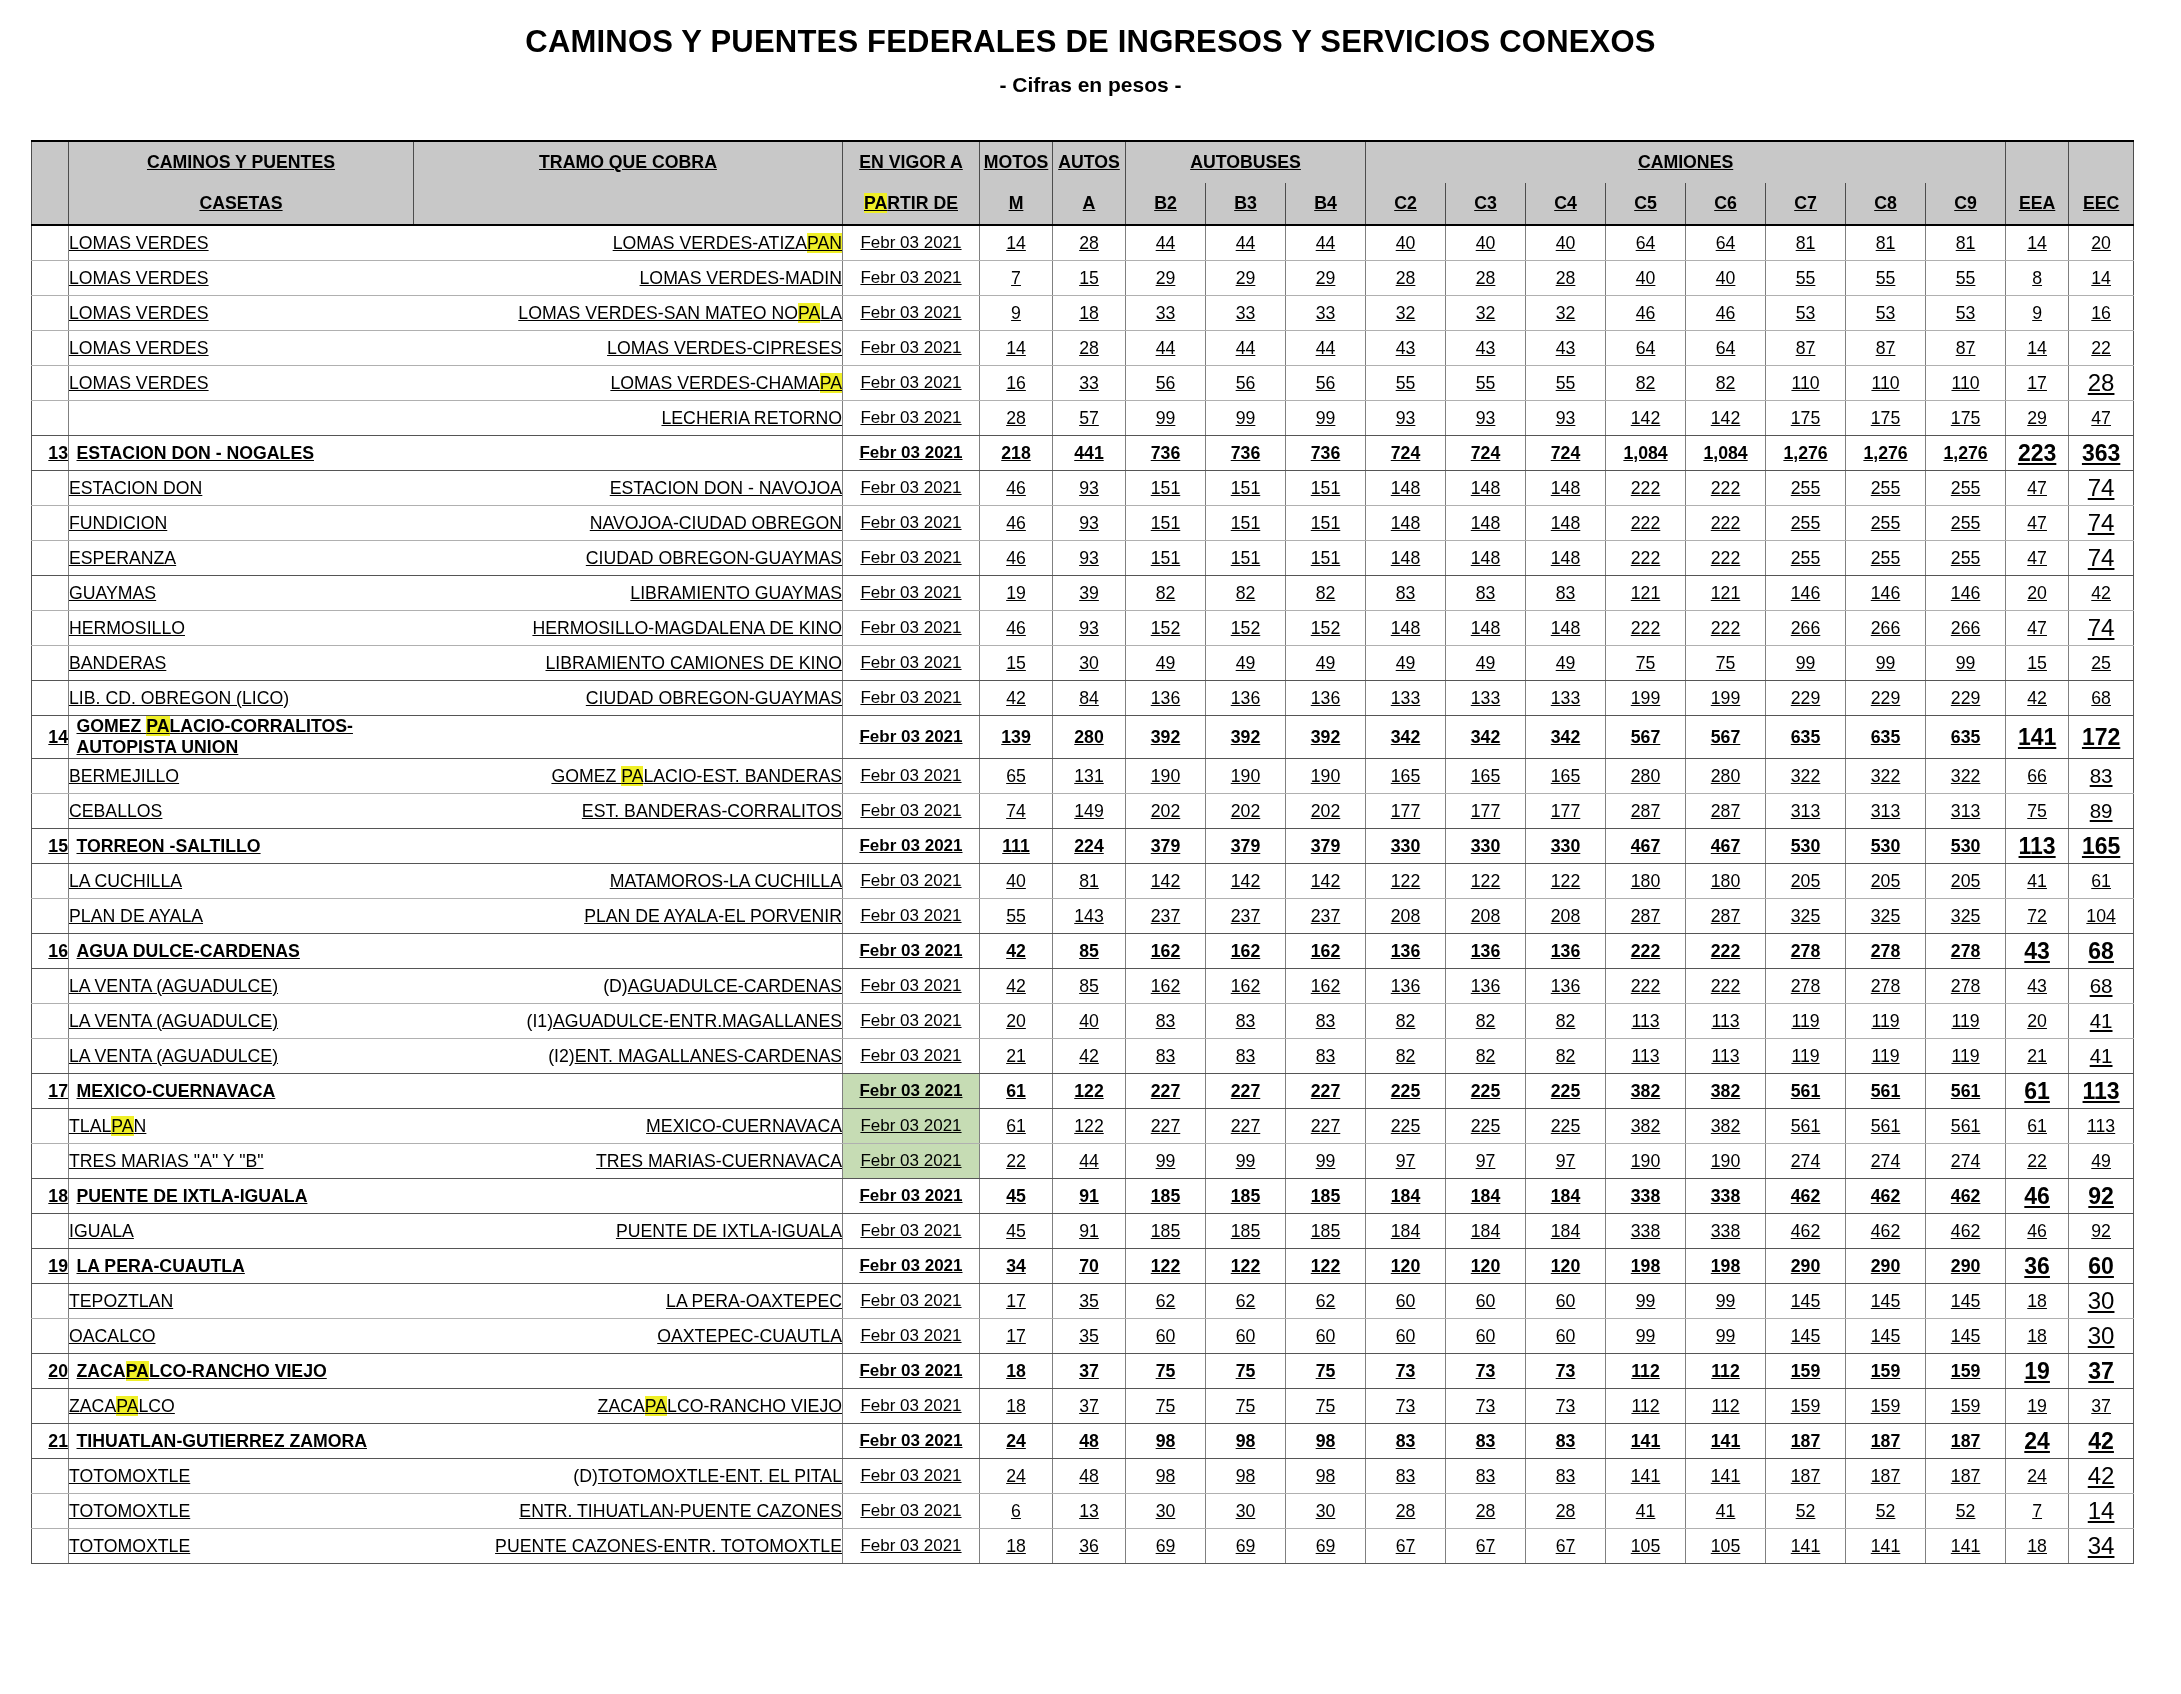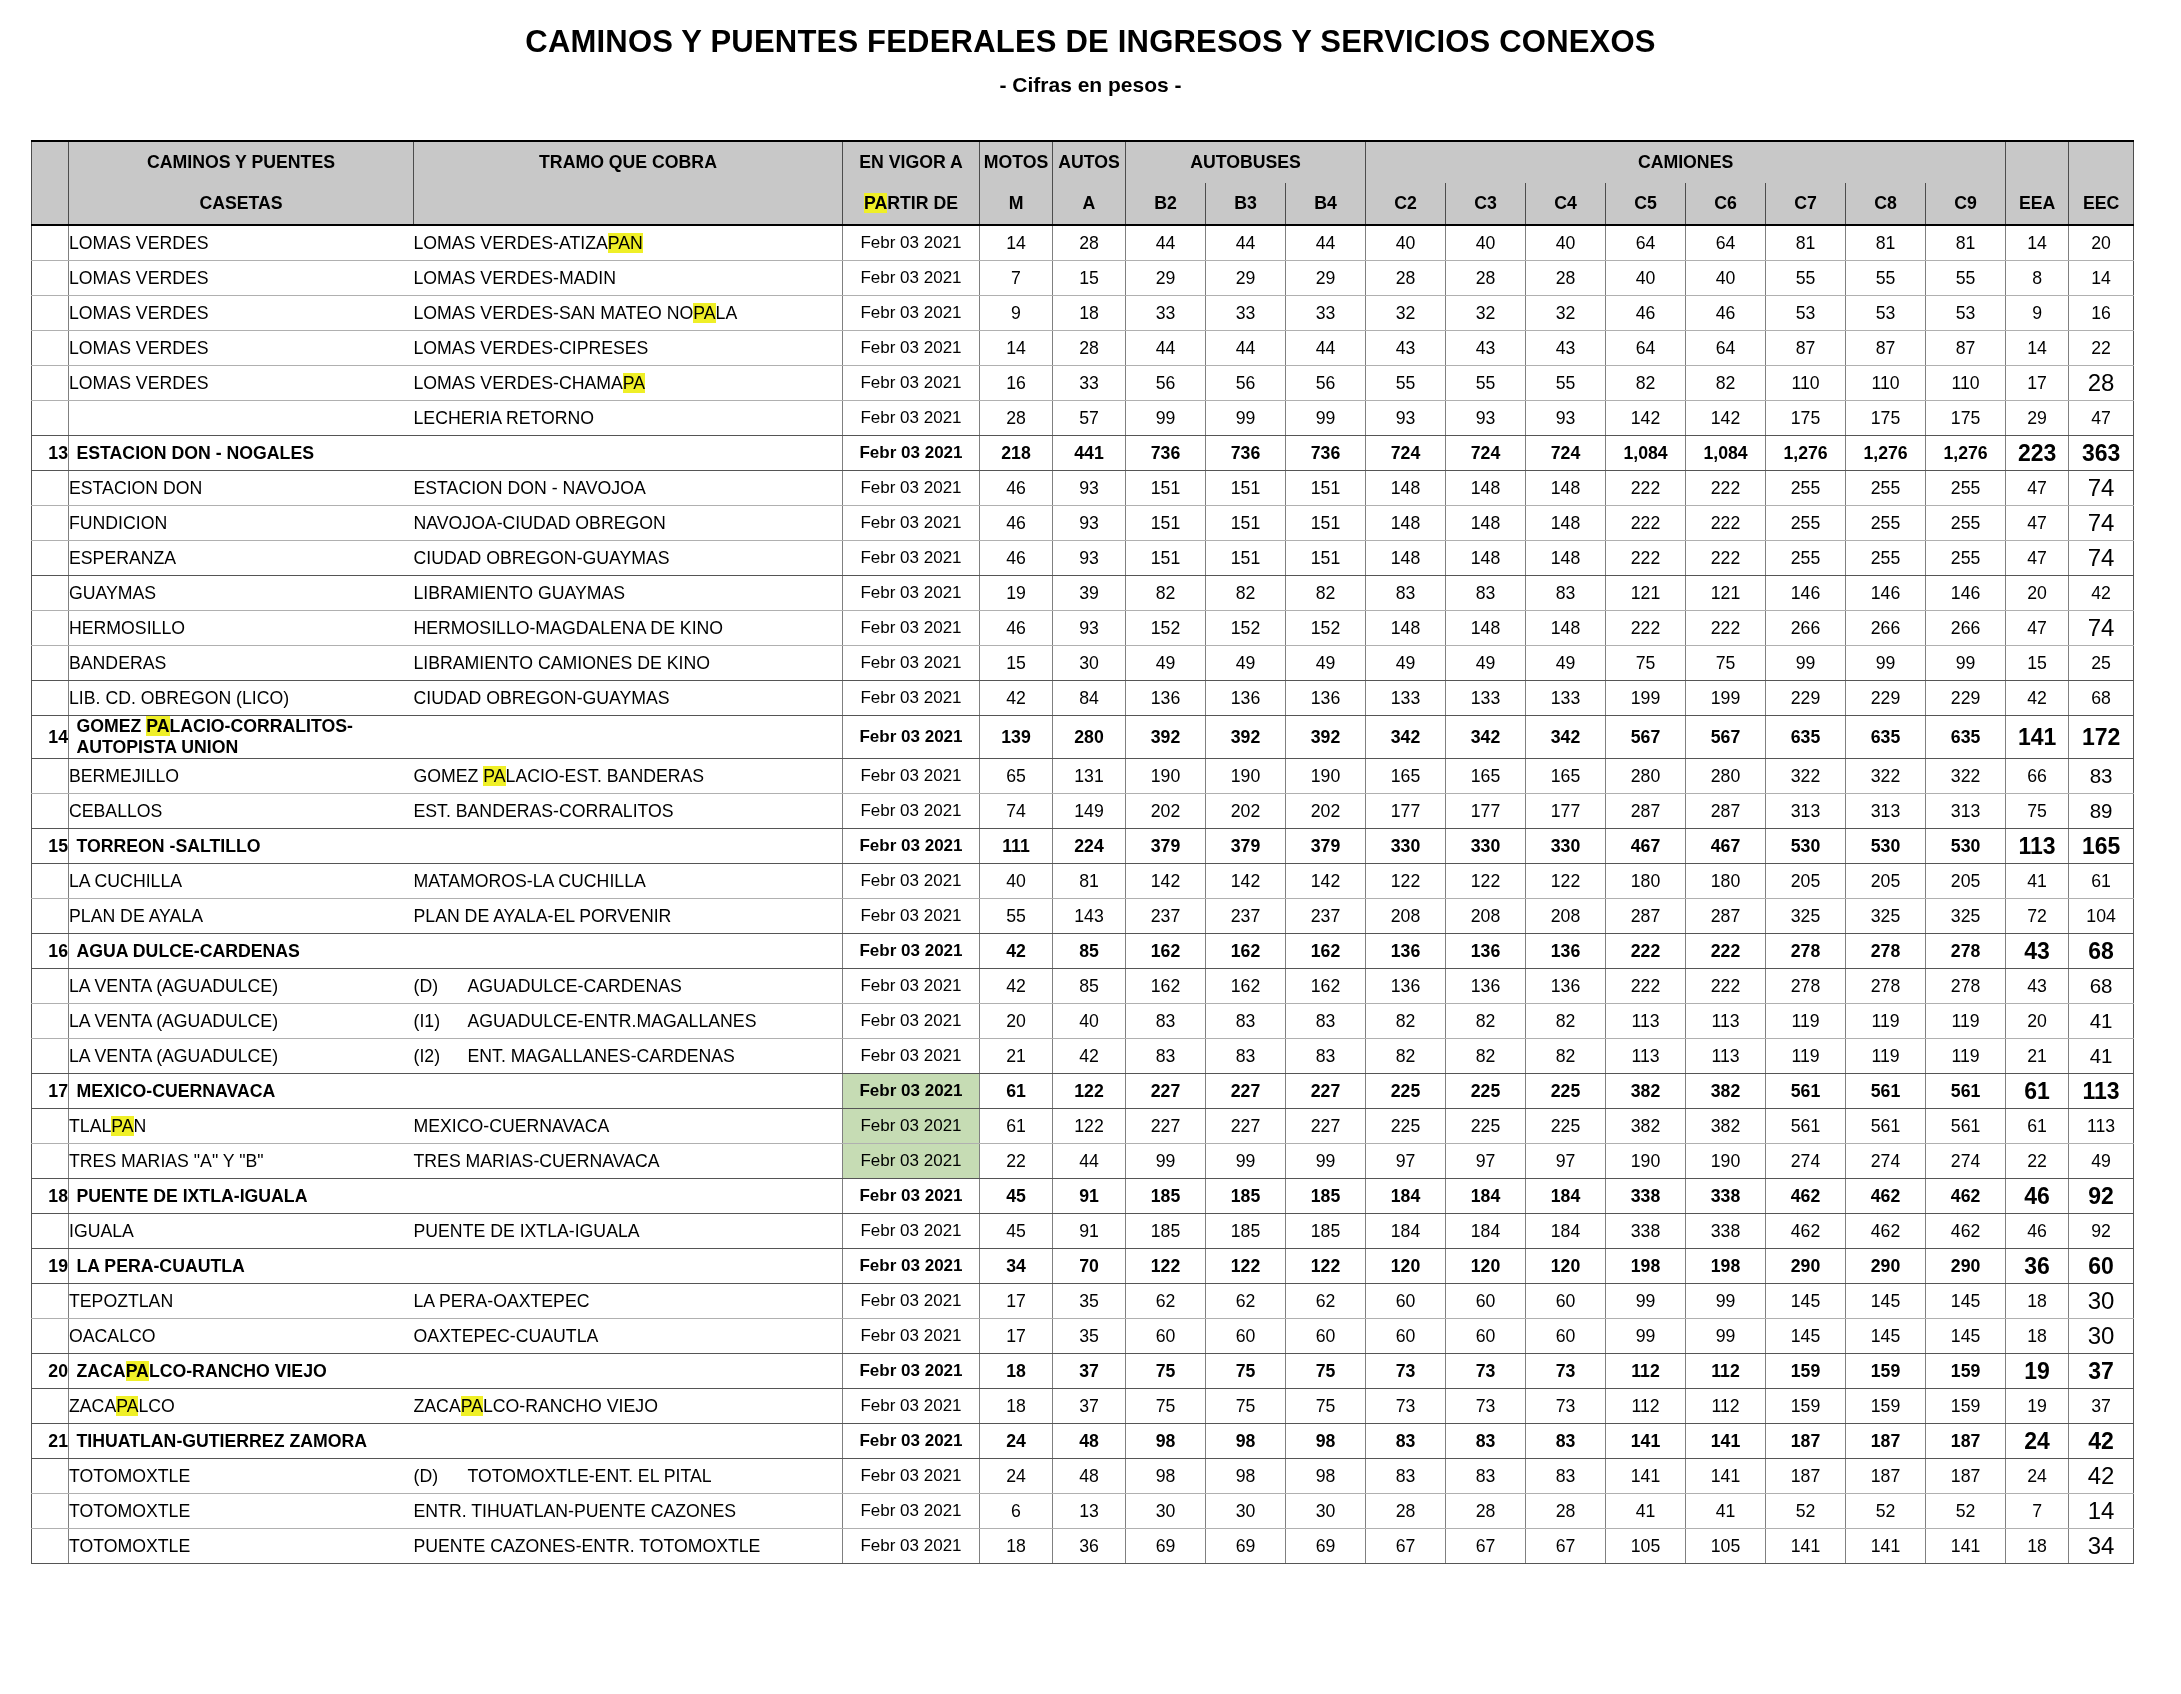--- a/index.html
+++ b/index.html
@@ -11,21 +11,21 @@
   .page{position:relative;width:2181px;height:1695px;box-sizing:border-box;}
 
   
   .titles{padding-top:24px;text-align:center;}
   .t1{font-family:"Liberation Sans",sans-serif;font-weight:bold;font-size:31px;letter-spacing:0.2px;color:#000;}
   .t2{font-family:"Liberation Sans",sans-serif;font-weight:bold;font-size:26px;margin-top:8.4px;color:#000;}
   .t3{font-family:"Liberation Sans",sans-serif;font-weight:bold;font-size:21px;margin-top:13px;color:#000;}
 
   
   .tablewrap{position:absolute;left:31px;top:140px;width:2121px;}
-  table.tariff{border-collapse:collapse;table-layout:fixed;width:1979px;}
+  table.tariff{border-collapse:collapse;table-layout:fixed;width:1979px;text-decoration:underline;}
   table.tariff td,table.tariff th{padding:0;margin:0;}
 
   
   thead tr.hdr th{
     background:#c8c8c8;color:#000;
     font-family:"Liberation Sans",sans-serif;font-weight:bold;
     font-size:17.7px;text-align:center;vertical-align:middle;
     border-left:0.9px solid #4d4d4d;border-right:0.9px solid #4d4d4d;
     height:41px;
   }
@@ -45,21 +45,21 @@
     border-bottom:0.9px solid #b0b0b0;
     background:#fff;
   }
   tbody tr.sect td{font-weight:bold;border-bottom:0.9px solid #555;}
   tbody tr.sect td.num,tbody tr.sect td.name,tbody tr.sect td.tramo{border-bottom:0.9px solid #555;}
   tbody tr.grpend td{border-bottom:1.9px solid #555;}
 
   td.num{width:37px;text-align:right;padding-right:5.6px;font-weight:bold;font-size:17.7px;border-left:1.9px solid #555;border-right:0;}
   td.name{width:345px;text-align:left;padding-left:24px;border-left:0.9px solid #808080;border-right:0;}
   tbody tr.sect td.name{padding-left:7.5px;}
-  td.tramo{width:429px;text-align:left;padding-left:15px;border-left:0;border-right:0.9px solid #808080;}
+  td.tramo{width:429px;text-align:right;padding-left:15px;border-left:0;border-right:0.9px solid #808080;}
   td.tramo .sub{display:inline-block;width:54px;}
   td.date{width:137px;text-align:center;font-size:17px;}
   tbody tr.sect td.date{font-weight:bold;}
   td.v{width:73px;text-align:center;}
   td.v.wide{width:80px;}
   td.ee{width:63px;text-align:center;font-family:"Liberation Sans",sans-serif;}
   td.eec{width:65px;text-align:center;font-family:"Liberation Sans",sans-serif;border-right:1.9px solid #555;}
   td.eec.big{font-size:24px;}
   td.eec.mid{font-size:20.5px;}
   tbody tr.sect td.ee,tbody tr.sect td.eec{font-weight:bold;font-size:23px;}

